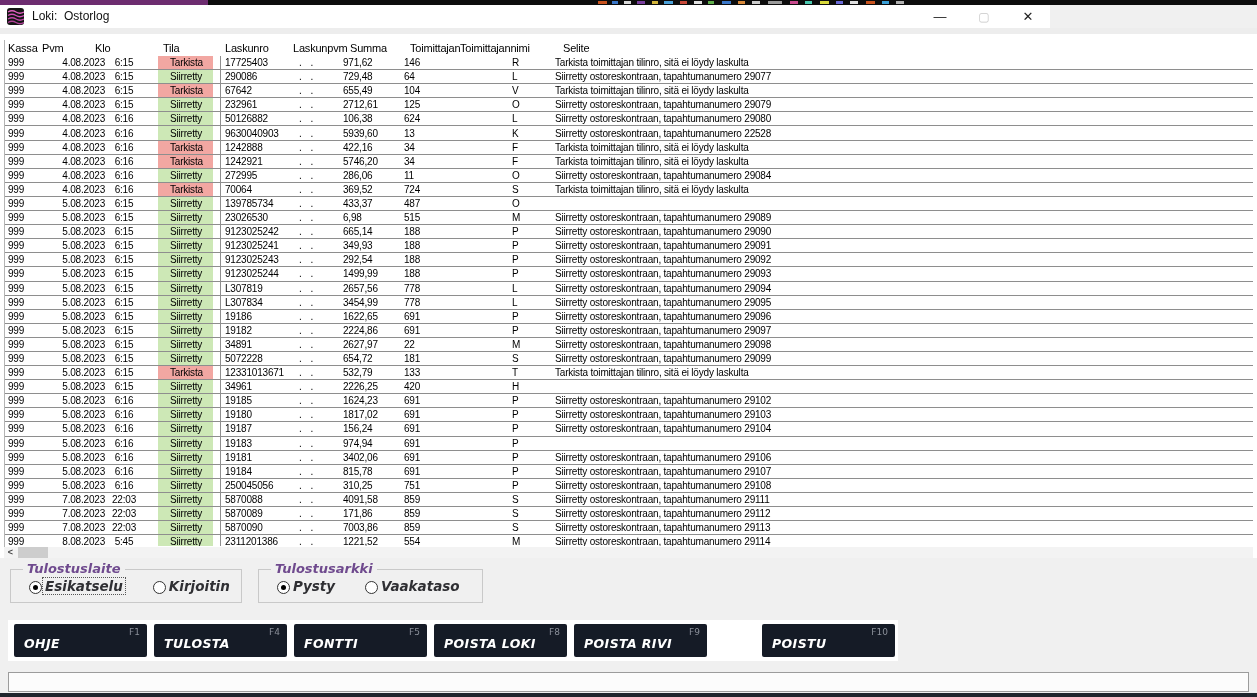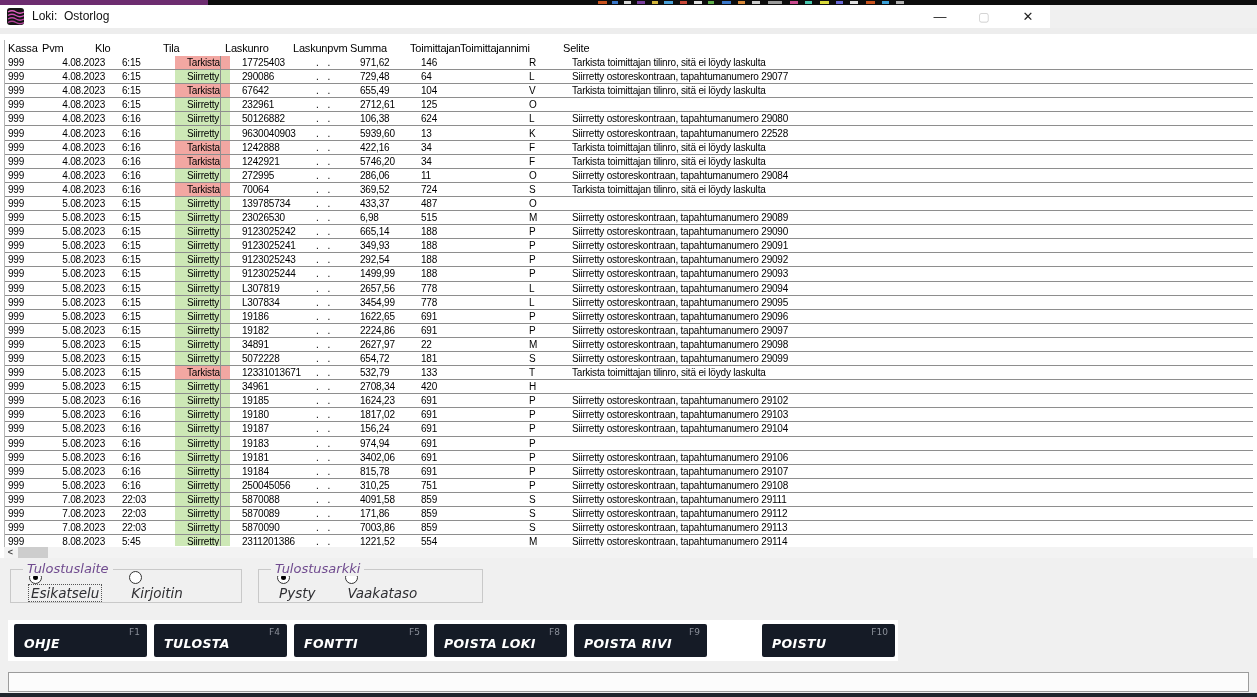--- a/index.html
+++ b/index.html
@@ -29,44 +29,44 @@
   .tbl-header{position:absolute;left:5px;top:8px;width:1248px;height:14px;font-size:11px;color:#000;letter-spacing:-0.2px;}
   .tbl-header span{position:absolute;top:0;white-space:nowrap;}
   .h0{left:3px;} .h1{left:37px;} .h2{left:90px;} .h3{left:158px;} .h4{left:220px;}
   .h5{left:288px;} .h6{left:345px;} .h7{left:405px;} .h8{left:455px;} .h9{left:558px;}
   .rows{position:absolute;left:5px;top:22px;width:1248px;height:490px;overflow:hidden;}
   .row{display:flex;align-items:center;height:13.1px;border-bottom:1px solid #8e8e8e;
        font-size:10px;letter-spacing:-0.2px;color:#000;white-space:nowrap;}
   .cell{flex:0 0 auto;overflow:hidden;}
   .c-kassa{width:38px;padding-left:3px;box-sizing:border-box;}
   .c-pvm{width:62px;text-align:right;}
-  .c-klo{width:38px;text-align:left;padding-left:17px;}
+  .c-klo{width:38px;text-align:center;}
   .c-gap1{width:15px;}
   .c-tila{width:55px;padding-left:12px;box-sizing:border-box;height:100%;display:flex;align-items:center;}
   .c-gap2{width:12px;}
   .c-laskunro{width:66px;}
   .c-laskunpvm{width:52px;padding-left:8px;letter-spacing:3px;box-sizing:border-box;}
   .c-summa{width:53px;}
   .c-toim{width:42px;margin-left:8px;}
   .c-nimi{width:103px;padding-left:66px;box-sizing:border-box;}
   .c-selite{flex:1 1 auto;padding-left:6px;}
   
   .hscroll{position:absolute;left:4px;top:513px;width:1249px;height:11px;background:#f3f3f3;}
   .hscroll .arrow{position:absolute;left:0;top:0;width:13px;height:11px;font-size:9px;line-height:11px;
     text-align:center;color:#444;font-weight:bold;}
   .hscroll .thumb{position:absolute;left:14px;top:0;width:30px;height:11px;background:#cdcdcd;}
   
   .groups{position:absolute;left:0;top:558px;width:1257px;height:62px;}
-  .groupbox{position:absolute;top:11px;height:32px;border:1px solid #c9c9c9;background:#f0f0f0;}
+  .groupbox{position:absolute;top:11px;height:32px;border:1px solid #c9c9c9;background:#f0f0f0;font-weight:bold;}
   .gb1{left:10px;width:230px;}
   .gb2{left:258px;width:223px;}
   .groupbox .gtitle{position:absolute;left:12px;top:-9px;background:#f0f0f0;padding:0 4px;
     font-style:italic;font-size:13px;font-family:"DejaVu Sans",sans-serif;}
   .opts{display:flex;align-items:center;height:100%;padding-left:18px;gap:28px;}
-  .radio-opt{display:flex;align-items:flex-start;gap:1px;cursor:default;flex-direction:column;}
+  .radio-opt{display:flex;align-items:flex-end;gap:1px;cursor:default;}
   .radio{width:13px;height:13px;border:1px solid #333;border-radius:50%;background:#fff;
     display:inline-flex;align-items:center;justify-content:center;box-sizing:border-box;flex:0 0 auto;}
   .radio.checked::after{content:"";width:5px;height:5px;border-radius:50%;background:#000;}
   .radio-label{font-style:italic;font-size:13.5px;color:#2f2f33;font-family:"DejaVu Sans",sans-serif;padding:0 2px;}
   .radio-label.focused{outline:1px dotted #555;}
   
   .button-bar{position:absolute;left:8px;top:620px;width:890px;height:41px;background:#ffffff;}
   .btn{position:absolute;top:4px;width:133px;height:33px;border:none;border-radius:2px;
     color:#fff;text-align:left;cursor:pointer;}
   .btn .btn-label{position:absolute;left:10px;bottom:6px;font-size:12.5px;font-weight:bold;
@@ -187,20 +187,21 @@
         <div class="cell c-pvm">4.08.2023</div>
         <div class="cell c-klo">6:15</div>
         <div class="cell c-gap1"></div>
         <div class="cell c-tila" style="background-color: rgb(205, 232, 182);">Siirretty</div>
         <div class="cell c-gap2"></div>
         <div class="cell c-laskunro">232961</div>
         <div class="cell c-laskunpvm">. .</div>
         <div class="cell c-summa">2712,61</div>
         <div class="cell c-toim">125</div>
         <div class="cell c-nimi">O</div>
+        <div class="cell c-selite">Siirretty ostoreskontraan, tapahtumanumero 29079</div>
       </div>
       <div class="row">
         <div class="cell c-kassa">999</div>
         <div class="cell c-pvm">4.08.2023</div>
         <div class="cell c-klo">6:16</div>
         <div class="cell c-gap1"></div>
         <div class="cell c-tila" style="background-color: rgb(205, 232, 182);">Siirretty</div>
         <div class="cell c-gap2"></div>
         <div class="cell c-laskunro">50126882</div>
         <div class="cell c-laskunpvm">. .</div>
@@ -462,21 +463,21 @@
       </div>
       <div class="row">
         <div class="cell c-kassa">999</div>
         <div class="cell c-pvm">5.08.2023</div>
         <div class="cell c-klo">6:15</div>
         <div class="cell c-gap1"></div>
         <div class="cell c-tila" style="background-color: rgb(205, 232, 182);">Siirretty</div>
         <div class="cell c-gap2"></div>
         <div class="cell c-laskunro">34961</div>
         <div class="cell c-laskunpvm">. .</div>
-        <div class="cell c-summa">2708,34</div>
+        <div class="cell c-summa">2226,25</div>
         <div class="cell c-toim">420</div>
         <div class="cell c-nimi">H</div>
       </div>
       <div class="row">
         <div class="cell c-kassa">999</div>
         <div class="cell c-pvm">5.08.2023</div>
         <div class="cell c-klo">6:16</div>
         <div class="cell c-gap1"></div>
         <div class="cell c-tila" style="background-color: rgb(205, 232, 182);">Siirretty</div>
         <div class="cell c-gap2"></div>

